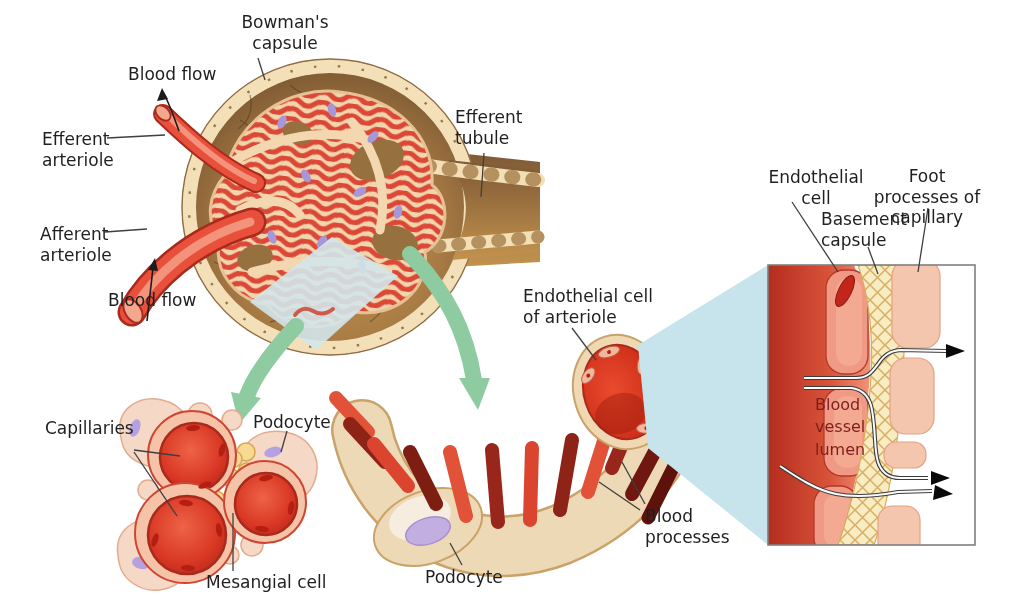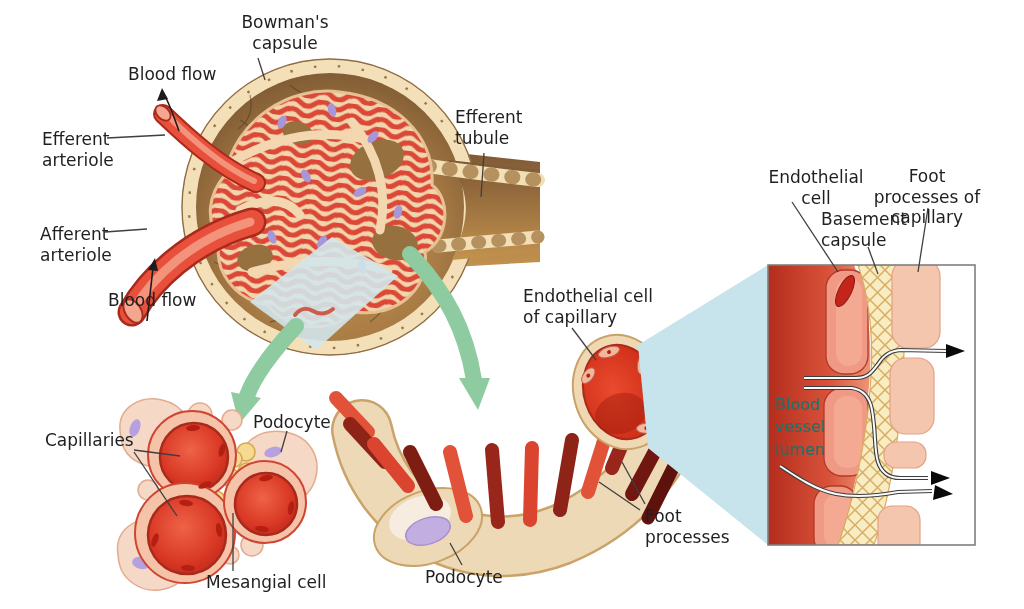--- a/index.html
+++ b/index.html
@@ -12,21 +12,21 @@
     background:var(--background);
     font-family:"DejaVu Sans","Liberation Sans",sans-serif;
   }
   .stage svg{position:absolute;left:0;top:0;}
   .lbl{
     position:absolute;font-size:17px;line-height:1.22;color:var(--label_text);
     white-space:nowrap;
   }
   .wrap{white-space:normal;}
   .ctr{text-align:center;}
-  .lumen-lbl{font-size:16px;color:#0f766e;line-height:1.4;}
+  .lumen-lbl{font-size:16px;color:#7f1d1d;line-height:1.4;margin-left:40px;}
 </style>
 </head>
 <body>
 
 <div class="stage">
 
 <svg width="1024" height="609" viewBox="0 0 1024 609">
   <defs>
     <radialGradient id="capInt" cx="52%" cy="62%" r="70%">
       <stop offset="0%" stop-color="#c8964f"></stop>
@@ -331,26 +331,26 @@
   </g>
 </svg>
 
 <div class="lbl wrap ctr" style="left:235px;top:12px;width:100px;">Bowman's capsule</div>
 <div class="lbl" style="left:128px;top:64px;">Blood flow</div>
 <div class="lbl wrap" style="left:40px;top:224px;width:85px;">Afferent arteriole</div>
 <div class="lbl wrap" style="left:42px;top:129px;width:85px;">Efferent arteriole</div>
 <div class="lbl" style="left:108px;top:290px;">Blood flow</div>
 <div class="lbl wrap" style="left:455px;top:107px;width:85px;">Efferent tubule</div>
 
-<div class="lbl" style="left:45px;top:430px;">Capillaries</div>
+<div class="lbl" style="left:45px;top:418px;">Capillaries</div>
 <div class="lbl" style="left:253px;top:412px;">Podocyte</div>
 <div class="lbl" style="left:206px;top:572px;">Mesangial cell</div>
 
-<div class="lbl wrap" style="left:523px;top:286px;width:135px;">Endothelial cell of capillary</div>
-<div class="lbl wrap" style="left:645px;top:506px;width:95px;">Foot processes</div>
+<div class="lbl wrap" style="left:523px;top:286px;width:135px;">Endothelial cell of arteriole</div>
+<div class="lbl wrap" style="left:645px;top:506px;width:95px;">Blood processes</div>
 <div class="lbl" style="left:425px;top:567px;">Podocyte</div>
 
 <div class="lbl wrap" style="left:766px;top:167px;width:100px;text-align:center;">Endothelial cell</div>
 <div class="lbl wrap" style="left:821px;top:209px;width:100px;">Basement capsule</div>
 <div class="lbl wrap ctr" style="left:866px;top:166px;width:122px;">Foot processes of capillary</div>
 <div class="lbl wrap lumen-lbl" style="left:775px;top:394px;width:70px;">Blood vessel lumen</div>
 
 </div>
 
 </body></html>

